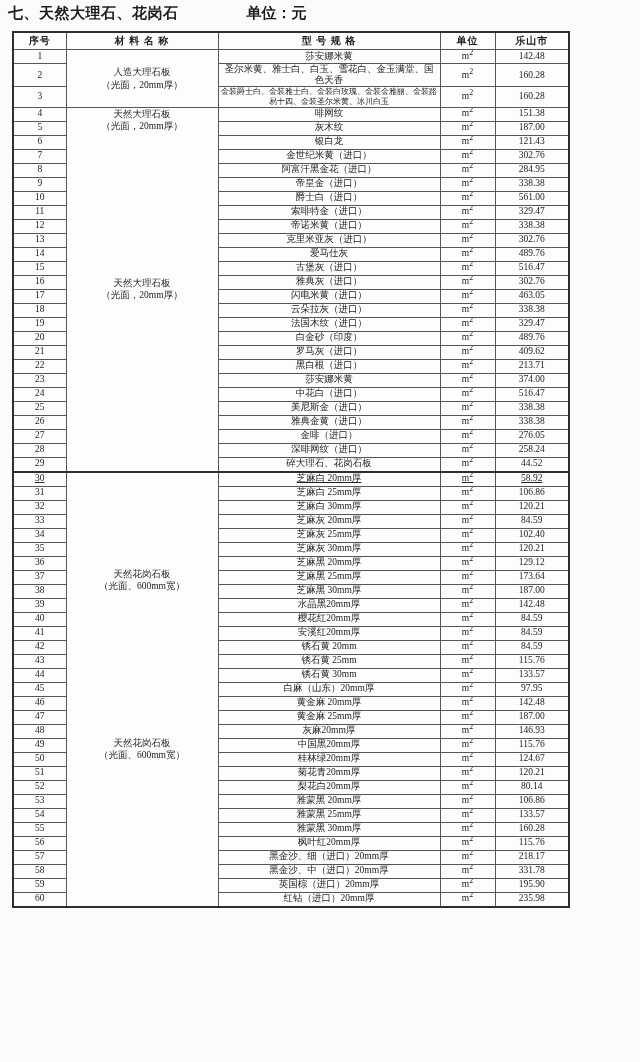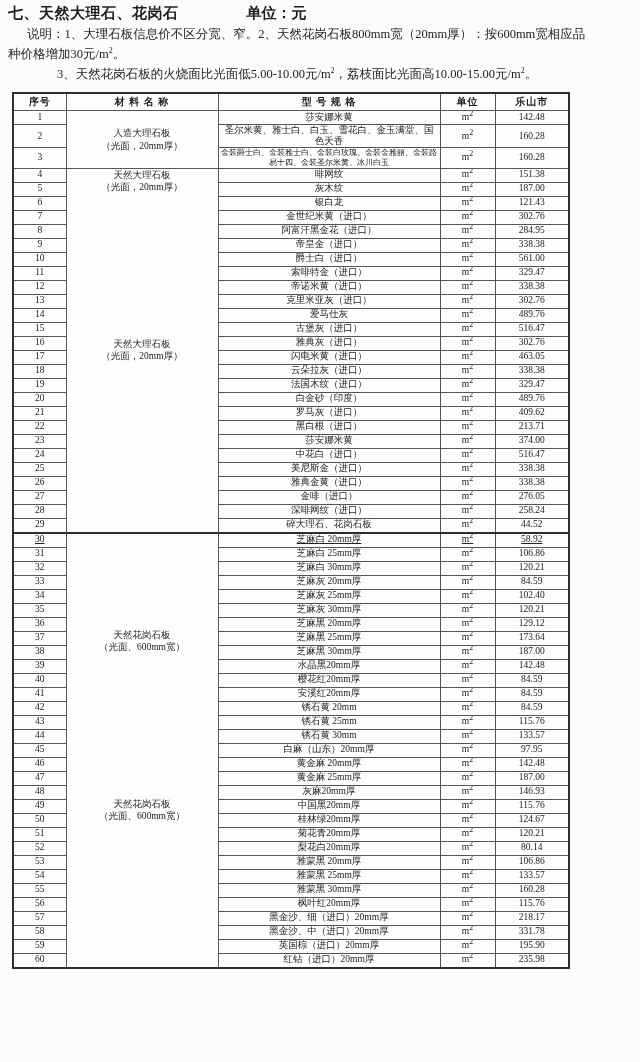--- a/index.html
+++ b/index.html
@@ -54,25 +54,20 @@
 </style>
 </head>
 <body>
 
 <div class="doc">
   <div class="title-row">
     <span class="doc-title">七、天然大理石、花岗石</span>
     <span class="unit-label">单位：元</span>
   </div>
 
-  <div class="notes">
-      <div class="note-line note-0">说明：1、大理石板信息价不区分宽、窄。2、天然花岗石板800mm宽（20mm厚）：按600mm宽相应品</div>
-      <div class="note-line note-1">种价格增加30元/m<sup>2</sup>。</div>
-      <div class="note-line note-2">3、天然花岗石板的火烧面比光面低5.00-10.00元/m<sup>2</sup>，荔枝面比光面高10.00-15.00元/m<sup>2</sup>。</div>
-    </div>
 
   <table class="price">
     <colgroup>
       <col style="width:53px">
         <col style="width:152px">
         <col style="width:222px">
         <col style="width:55px">
         <col style="width:74px">
     </colgroup>
     <thead>

